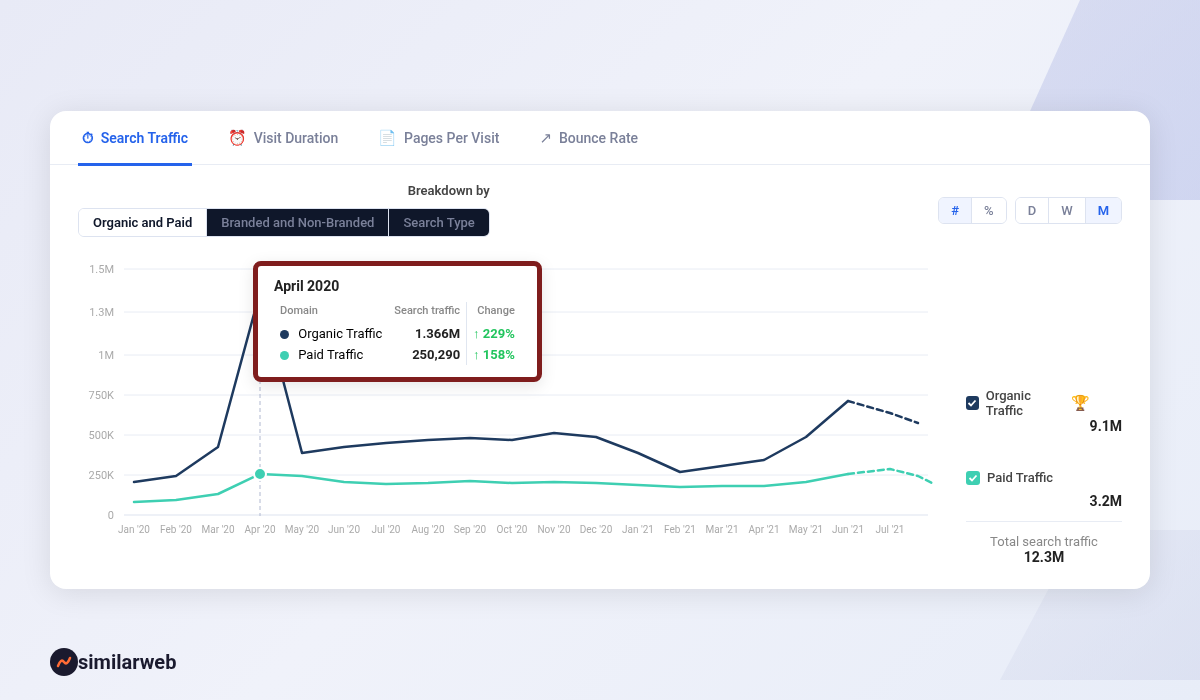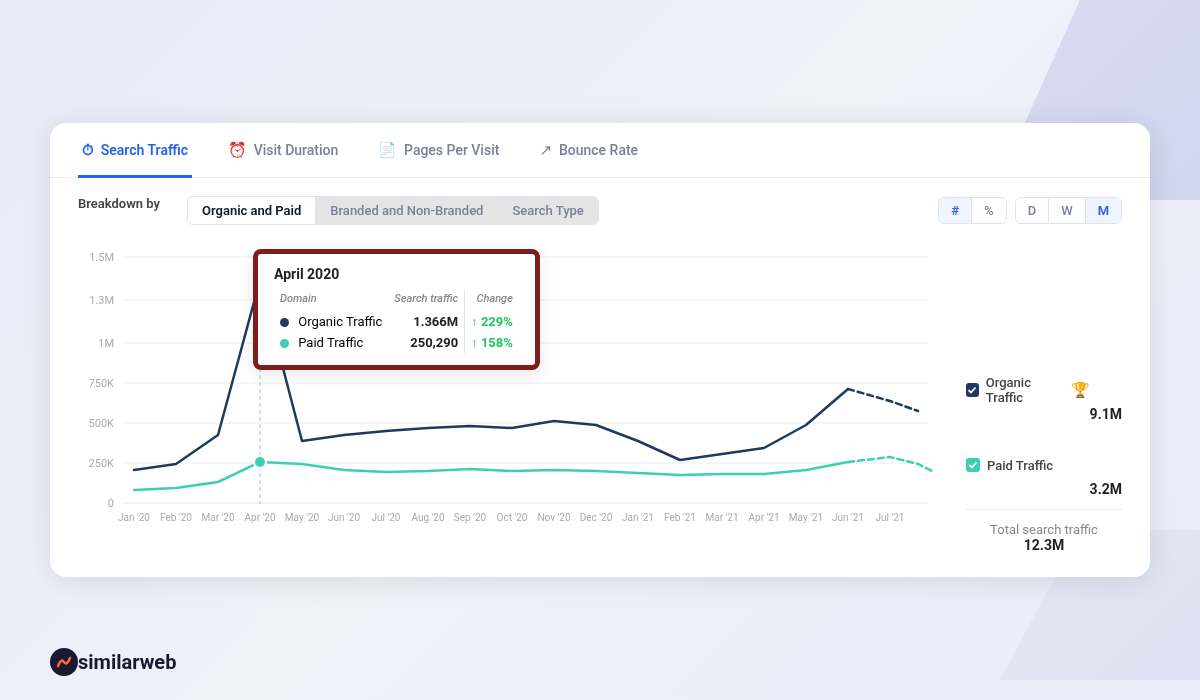--- a/index.html
+++ b/index.html
@@ -85,41 +85,42 @@
 
     
     .breakdown-row {
       display: flex;
       align-items: center;
       justify-content: space-between;
       margin-bottom: 14px;
     }
     .breakdown-left {
       display: flex;
-      align-items: flex-start;
-      gap: 27px;
+      align-items: flex-end;
+      gap: 10px;
+      flex-direction: column;
     }
     .breakdown-label {
       font-size: 13px;
       font-weight: 600;
       color: #444;
     }
     .breakdown-tabs {
       display: flex;
       border: 1.5px solid #dde3f0;
       border-radius: 6px;
       overflow: hidden;
     }
     .breakdown-tab {
       padding: 6px 14px;
       font-size: 13px;
       color: #7a8099;
       cursor: pointer;
       border-right: 1.5px solid #dde3f0;
-      background: #e5e5e5;
+      background: #0f172a;
       font-weight: 500;
     }
     .breakdown-tab:last-child { border-right: none; }
     .breakdown-tab.active {
       color: #0f172a;
       background: #fff;
       font-weight: 600;
     }
     .breakdown-right {
       display: flex;
@@ -239,21 +240,20 @@
     .tooltip-table {
       width: 100%;
       border-collapse: collapse;
     }
     .tooltip-table th {
       font-size: 11px;
       color: #888;
       font-weight: 500;
       padding: 2px 6px 6px;
       text-align: left;
-      font-style: italic;
     }
     .tooltip-table th:last-child { text-align: right; }
     .tooltip-table td {
       font-size: 13px;
       padding: 3px 6px;
     }
     .tooltip-dot {
       display: inline-block;
       width: 9px; height: 9px;
       border-radius: 50%;

